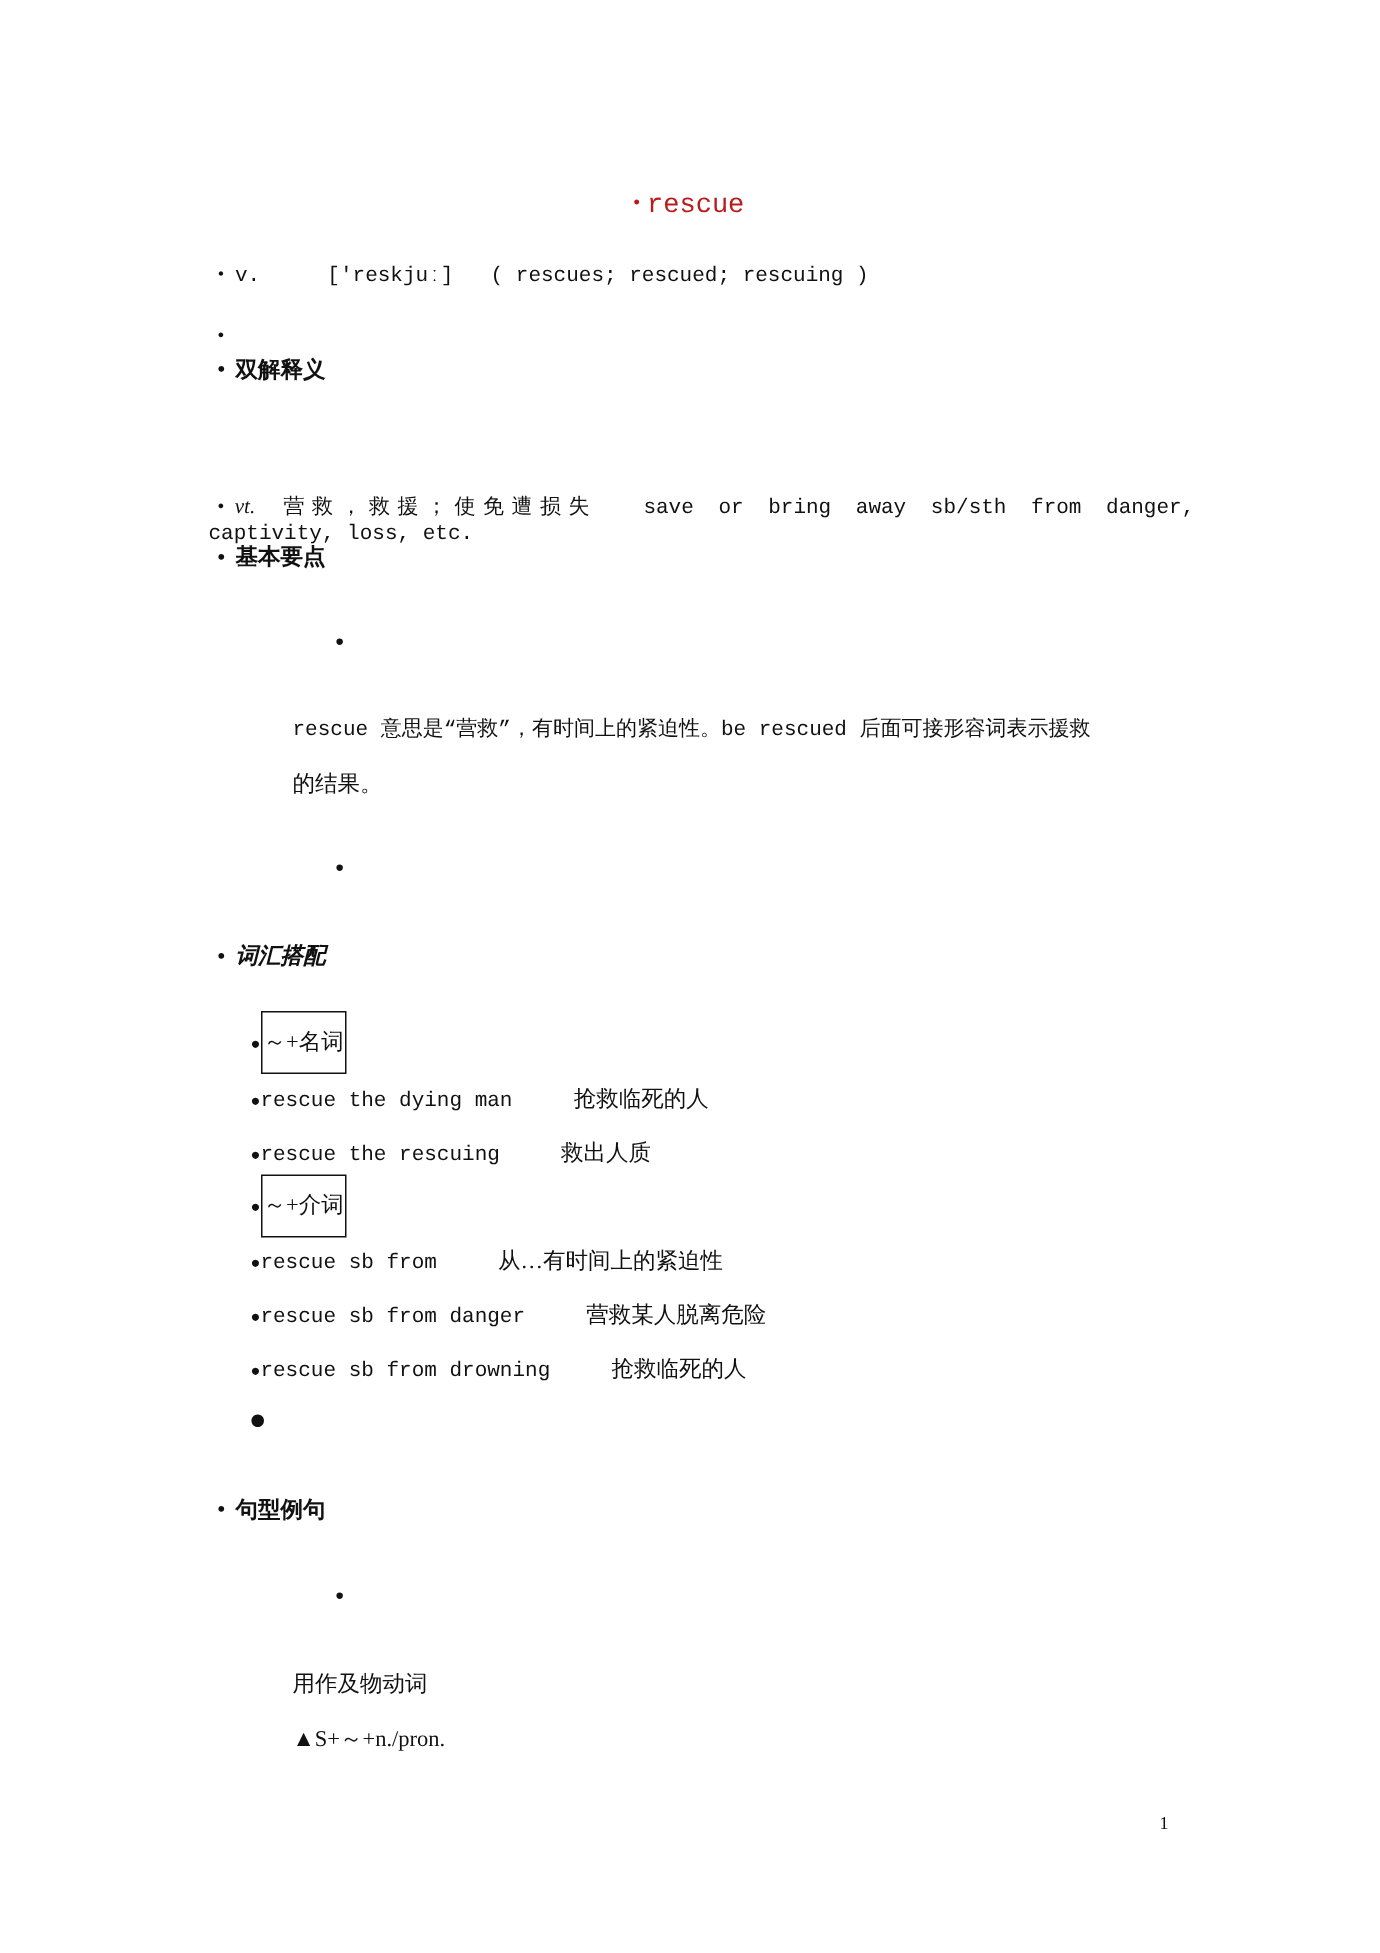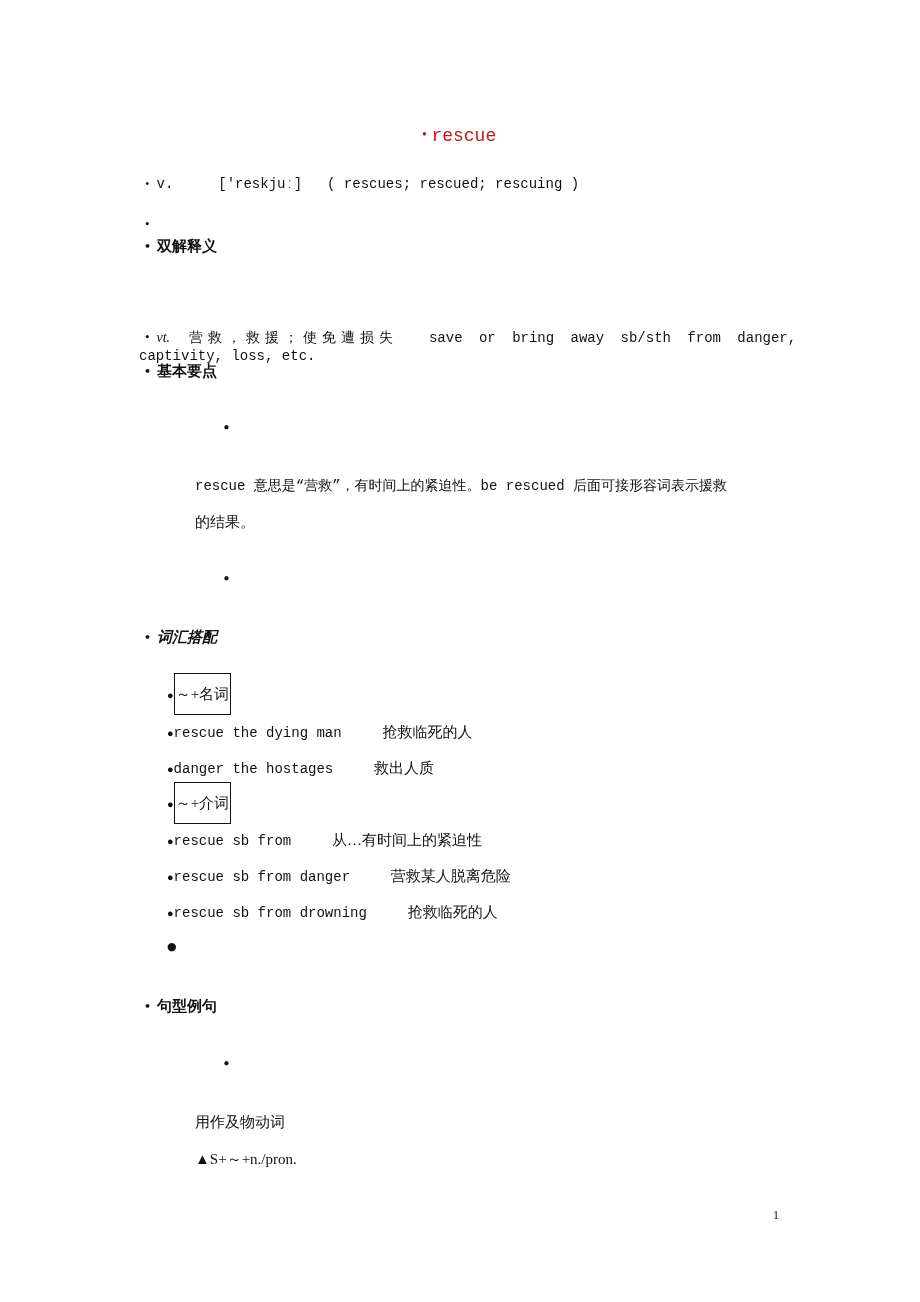--- a/index.html
+++ b/index.html
@@ -70,21 +70,21 @@
 
 <div class="abs serif t15" style="left:167px; top:685px;">
   <span style="font-size:11px;">●</span><span class="boxed">～+名词</span>
 </div>
 <div class="abs mono t14" style="left:167px; top:723px;">
   <span style="font-size:11px;">●</span><span>rescue the dying man</span>
   <span class="gap" style="width:24px;"></span>
   <span class="serif t15">抢救临死的人</span>
 </div>
 <div class="abs mono t14" style="left:167px; top:759px;">
-  <span style="font-size:11px;">●</span><span>danger the hostages</span>
+  <span style="font-size:11px;">●</span><span>rescue the rescuing</span>
   <span class="gap" style="width:24px;"></span>
   <span class="serif t15">救出人质</span>
 </div>
 
 <div class="abs serif t15" style="left:167px; top:794px;">
   <span style="font-size:11px;">●</span><span class="boxed">～+介词</span>
 </div>
 <div class="abs mono t14" style="left:167px; top:831px;">
   <span style="font-size:11px;">●</span><span>rescue sb from</span>
   <span class="gap" style="width:24px;"></span>

